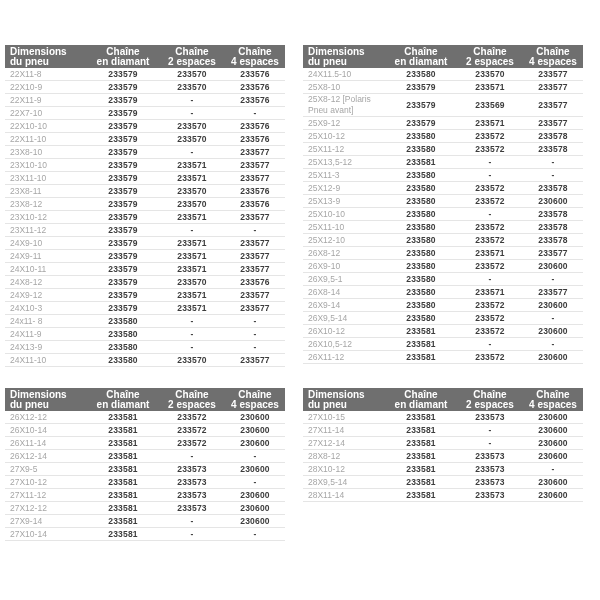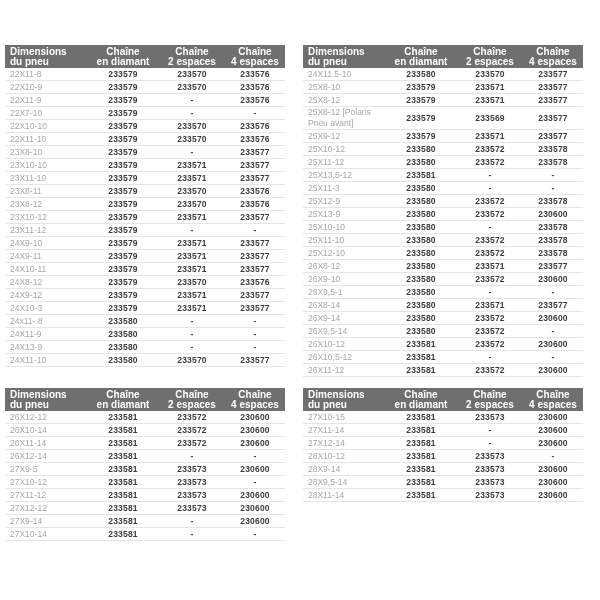--- a/index.html
+++ b/index.html
@@ -251,26 +251,20 @@
         <td>233570</td>
         <td>233577</td>
       </tr>
       <tr>
         <td class="c1">25X8-10</td>
         <td>233579</td>
         <td>233571</td>
         <td>233577</td>
       </tr>
       <tr>
-        <td class="c1">25X8-12</td>
-        <td>233579</td>
-        <td>233571</td>
-        <td>233577</td>
-      </tr>
-      <tr>
         <td class="c1">25X8-12 [Polaris Pneu avant]</td>
         <td>233579</td>
         <td>233569</td>
         <td>233577</td>
       </tr>
       <tr>
         <td class="c1">25X9-12</td>
         <td>233579</td>
         <td>233571</td>
         <td>233577</td>
@@ -501,30 +495,30 @@
         <td>-</td>
         <td>230600</td>
       </tr>
       <tr>
         <td class="c1">27X12-14</td>
         <td>233581</td>
         <td>-</td>
         <td>230600</td>
       </tr>
       <tr>
+        <td class="c1">28X8-12</td>
+        <td>233581</td>
+        <td>233573</td>
+        <td>230600</td>
+      </tr>
+      <tr>
         <td class="c1">28X10-12</td>
         <td>233581</td>
         <td>233573</td>
         <td>-</td>
-      </tr>
-      <tr>
-        <td class="c1">28X9-14</td>
-        <td>233581</td>
-        <td>233573</td>
-        <td>230600</td>
       </tr>
       <tr>
         <td class="c1">28X9,5-14</td>
         <td>233581</td>
         <td>233573</td>
         <td>230600</td>
       </tr>
       <tr>
         <td class="c1">28X11-14</td>
         <td>233581</td>

